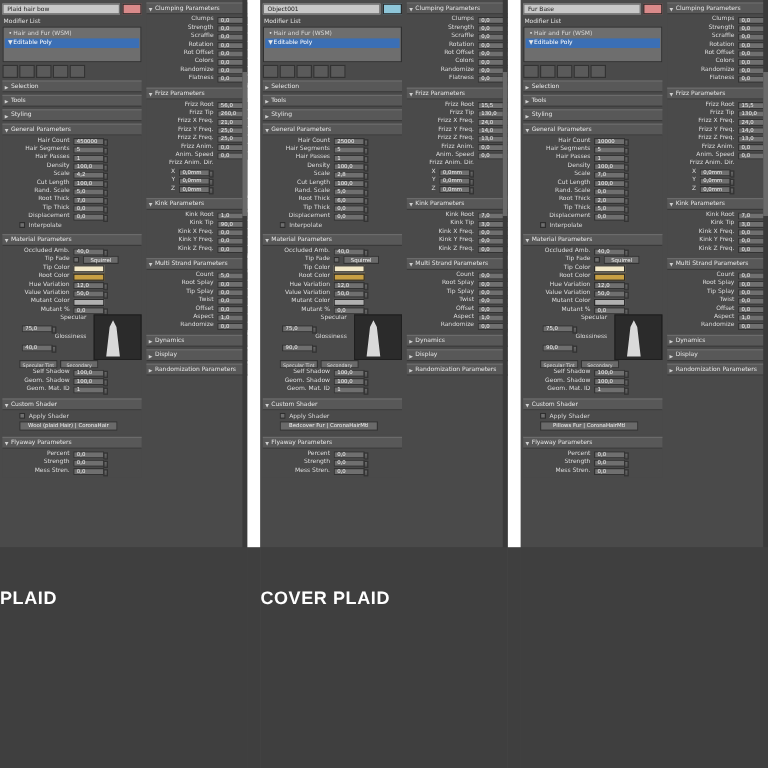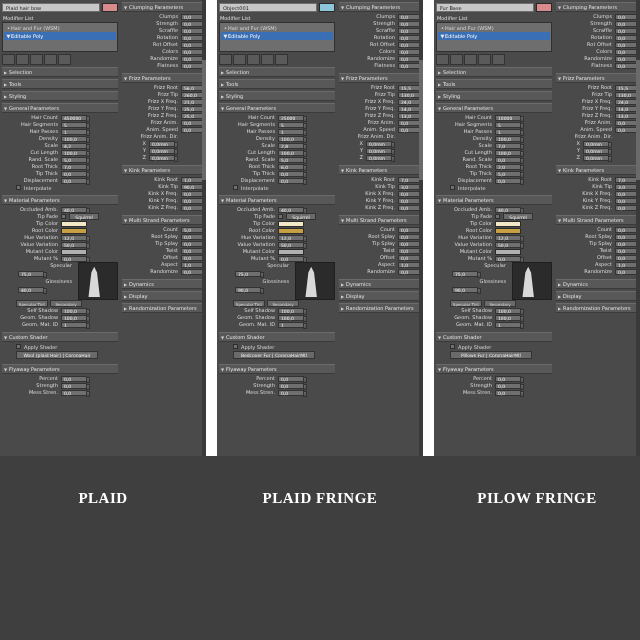--- a/index.html
+++ b/index.html
@@ -70,23 +70,23 @@
 
   .swatch{width:26px;height:6px;border:1px solid #2b2b2b;box-sizing:border-box;}
   .gradbox{width:40px;height:38px;background:#2e2e2e;border:1px solid #1f1f1f;box-sizing:border-box;position:relative;overflow:hidden;}
   .gradbox .curve{position:absolute;left:0;bottom:0;width:100%;height:100%;}
   .specpair{display:flex;gap:3px;padding-left:14px;align-items:flex-start;}
   .specfields{display:flex;flex-direction:column;gap:1px;}
 
   .tintrow{display:flex;gap:2px;padding-left:14px;align-items:center;}
   .tintbox{width:32px;height:7px;background:#6a6a6a;border:1px solid #333;box-sizing:border-box;font-size:4px;line-height:7px;text-align:center;}
   .bigtitle{
-    position:absolute;width:206px;text-align:center;
+    position:absolute;width:206px;text-align:left;
     font-size:15px;font-weight:bold;color:#ffffff;letter-spacing:0.5px;
-    font-family:Liberation Serif, serif;
+    font-family:Liberation Sans, sans-serif;
   }
   .wm{
     position:absolute;left:360px;top:548px;
     font-size:64px;font-weight:bold;color:#9a9a9a;opacity:.55;
     font-family:"DejaVu Sans","Liberation Sans",sans-serif;
     letter-spacing:-2px;
   }
   .lowerbg{position:absolute;left:0;top:456px;width:640px;height:184px;background:#3f3f3f;}
   .panel-lower{position:absolute;left:0;top:456px;width:206px;height:184px;background:#3f3f3f;}
   .scrollbar{position:absolute;right:0;top:0;width:4px;height:456px;background:#3a3a3a;}
@@ -1268,16 +1268,15 @@
             </div>
           </div>
         </div>
         <div class="panel-lower"></div>
         <div class="scrollbar"></div>
         <div class="scrollthumb"></div>
       </div>
     </div>
 
   <div class="bigtitle" style="left:0px;top:490px;">PLAID</div>
-  <div class="bigtitle" style="left:217px;top:490px;">PLAID FRINGE</div>
-  <div class="bigtitle" style="left:434px;top:490px;">PILOW FRINGE</div>
+  <div class="bigtitle" style="left:217px;top:490px;">COVER PLAID</div>
 
 </div>
 
 </body></html>

